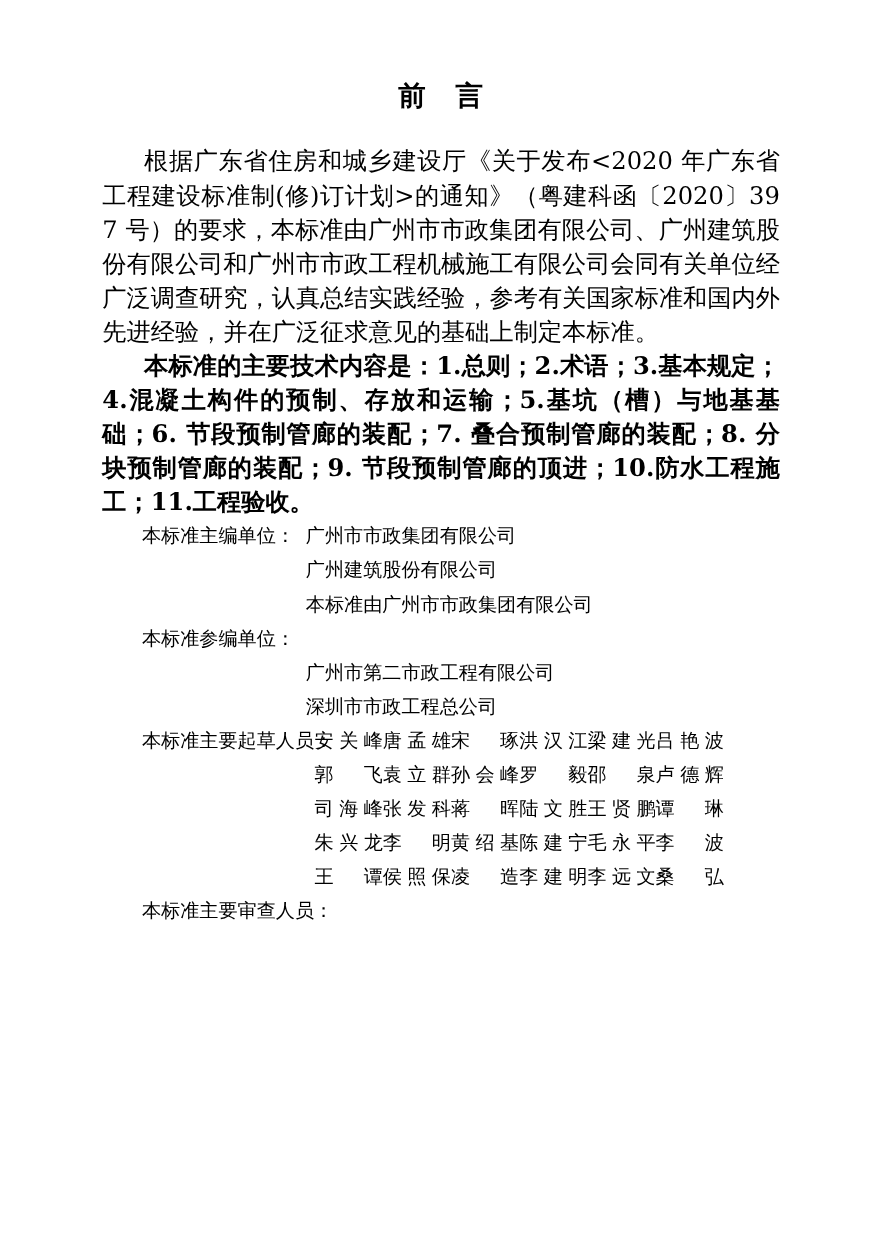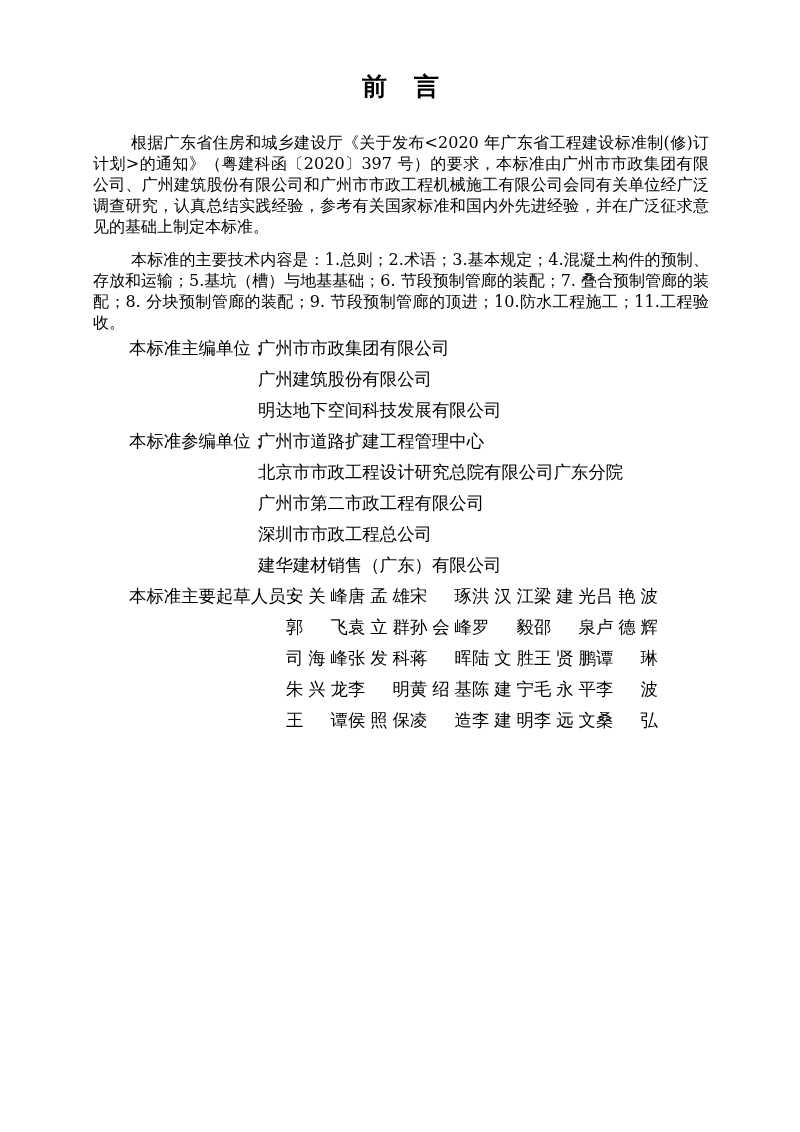--- a/index.html
+++ b/index.html
@@ -38,31 +38,32 @@
     font-size: 25px;
     line-height: 34px;
     text-align: center;
     letter-spacing: 1px;
     margin: 0 0 28px 0;
     white-space: pre;
   }
 
   
   .para {
-    font-size: 16px;
-    line-height: 21px;
+    font-size: 22px;
+    line-height: 31px;
     text-align: justify;
     text-align-last: left;
     text-justify: inter-character;
     margin: 0 0 0 0;
     text-indent: 38px;
     word-break: break-all;
   }
   .para + .para {
-    margin-top: 12px;
+    margin-top: 0;
+    font-weight: bold;
   }
 
   
   .unit-row {
     display: flex;
     align-items: flex-start;
     font-size: 17.4px;
     line-height: 31px;
     padding-left: 36px;
   }
@@ -70,20 +71,21 @@
     width: 129px;
     flex: 0 0 129px;
     white-space: pre;
   }
   .unit-label.blank {
     visibility: hidden;
   }
   .unit-value {
     flex: 1 1 auto;
     white-space: pre;
+    margin-left: 20px;
   }
 
   
   .people-block {
     display: flex;
     align-items: flex-start;
     font-size: 17.4px;
     line-height: 31px;
     padding-left: 36px;
   }
@@ -128,42 +130,33 @@
     <div class="unit-row">
       <span class="unit-label">本标准主编单位：</span>
       <span class="unit-value">广州市市政集团有限公司</span>
     </div>
     <div class="unit-row">
       <span class="unit-label blank">本标准主编单位：</span>
       <span class="unit-value">广州建筑股份有限公司</span>
     </div>
     <div class="unit-row">
       <span class="unit-label blank">本标准主编单位：</span>
-      <span class="unit-value">明达地下空间科技发展有限公司</span>
+      <span class="unit-value">本标准由广州市市政集团有限公司</span>
     </div>
 
     <div class="unit-row">
       <span class="unit-label">本标准参编单位：</span>
-      <span class="unit-value">广州市道路扩建工程管理中心</span>
-    </div>
-    <div class="unit-row">
-      <span class="unit-label blank">本标准参编单位：</span>
-      <span class="unit-value">北京市市政工程设计研究总院有限公司广东分院</span>
     </div>
     <div class="unit-row">
       <span class="unit-label blank">本标准参编单位：</span>
       <span class="unit-value">广州市第二市政工程有限公司</span>
     </div>
     <div class="unit-row">
       <span class="unit-label blank">本标准参编单位：</span>
       <span class="unit-value">深圳市市政工程总公司</span>
-    </div>
-    <div class="unit-row">
-      <span class="unit-label blank">本标准参编单位：</span>
-      <span class="unit-value">建华建材销售（广东）有限公司</span>
     </div>
 
     <div class="people-block">
       <span class="people-label">本标准主要起草人员：</span>
       <div class="people-rows">
           <div class="people-row">
             <div class="name-cell n3"><span>安</span><span>关</span><span>峰</span></div>
             <div class="name-cell n3"><span>唐</span><span>孟</span><span>雄</span></div>
             <div class="name-cell"><span>宋</span><span>琢</span></div>
             <div class="name-cell n3"><span>洪</span><span>汉</span><span>江</span></div>
@@ -198,15 +191,19 @@
             <div class="name-cell"><span>王</span><span>谭</span></div>
             <div class="name-cell n3"><span>侯</span><span>照</span><span>保</span></div>
             <div class="name-cell"><span>凌</span><span>造</span></div>
             <div class="name-cell n3"><span>李</span><span>建</span><span>明</span></div>
             <div class="name-cell n3"><span>李</span><span>远</span><span>文</span></div>
             <div class="name-cell"><span>桑</span><span>弘</span></div>
           </div>
         </div>
     </div>
 
+    <div class="people-block">
+      <span class="people-label">本标准主要审查人员：</span>
+      <div class="people-rows"></div>
+    </div>
 
   </div>
 </div>
 
 </body></html>

